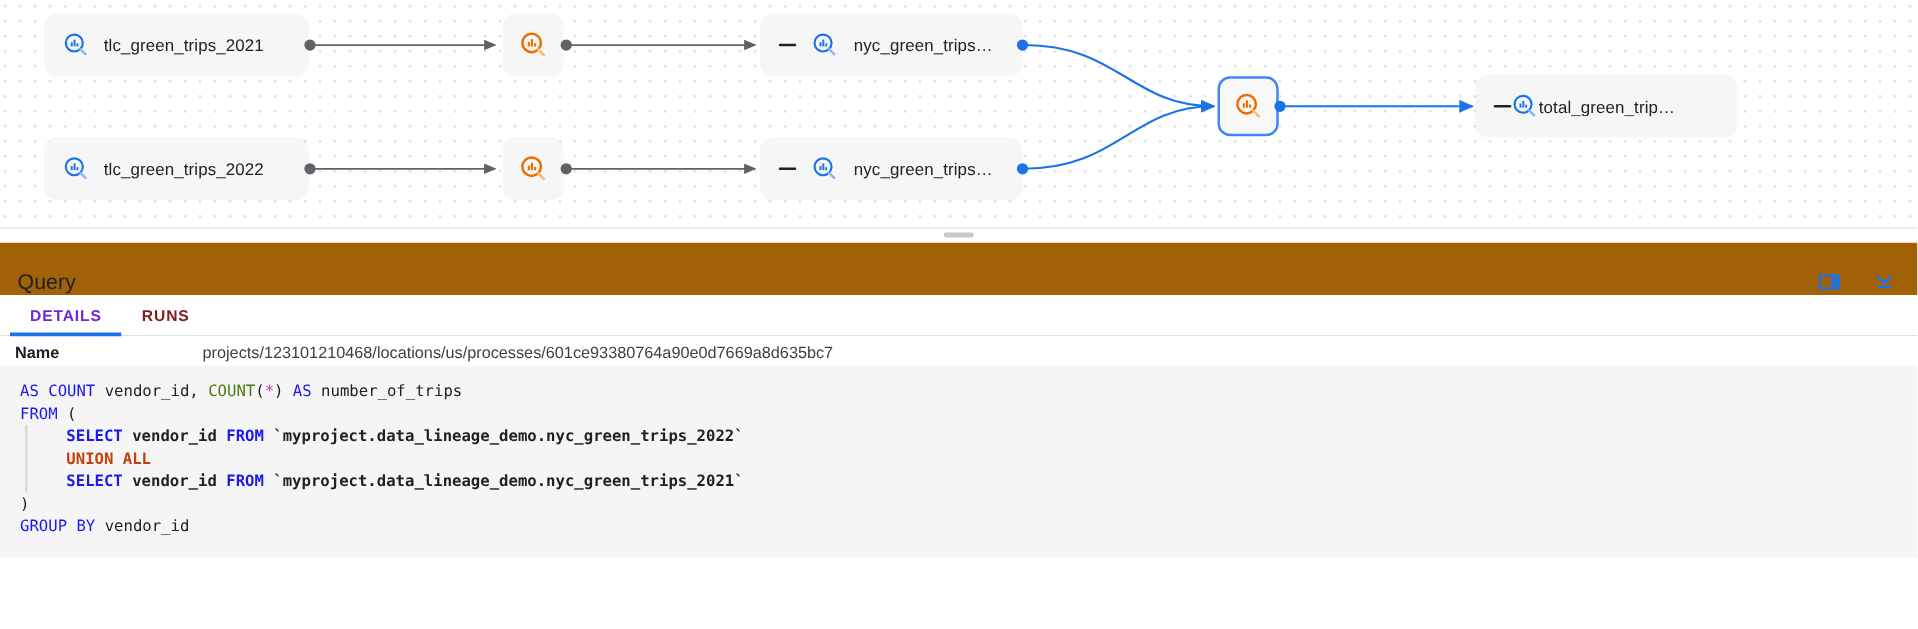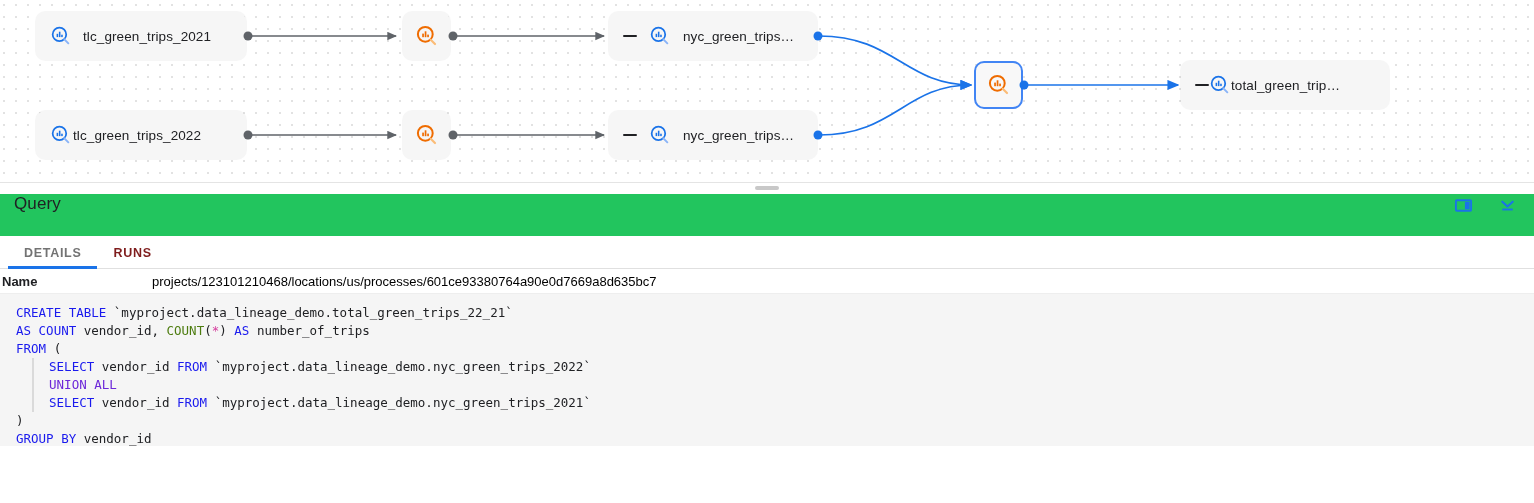--- a/index.html
+++ b/index.html
@@ -94,23 +94,23 @@
     width: 24px;
     height: 4px;
     border-radius: 2px;
     background: #c8c8c8;
   }
 
   
   .panel-header {
     height: 42px;
     display: flex;
-    align-items: flex-start;
+    align-items: flex-end;
     padding: 0 16px 0 14px;
-    background: #22c55e;
+    background: #a16207;
   }
   .panel-title {
     font-size: 17px;
     color: #202124;
     letter-spacing: .1px;
   }
   .panel-actions {
     margin-left: auto;
     display: flex;
     align-items: center;
@@ -135,70 +135,71 @@
   }
   .tab {
     font-size: 12.5px;
     font-weight: bold;
     letter-spacing: .7px;
     color: #7f1d1d;
     padding: 0 16px 8px 16px;
     cursor: pointer;
     position: relative;
   }
-  .tab.active { color: #737373; }
+  .tab.active { color: #6d28d9; }
   .tab.active::after {
     content: "";
     position: absolute;
     left: 0; right: 0; bottom: -1px;
     height: 3px;
     background: #1a73e8;
   }
 
   .detail-table { background: #fff; }
   .detail-row {
     display: flex;
     align-items: center;
     height: 24px;
     border-bottom: 1px solid #eeeeee;
     font-size: 13px;
   }
   .detail-key {
     width: 150px;
     flex: none;
-    padding-left: 2px;
+    padding-left: 12px;
     font-weight: bold;
     color: #202124;
   }
-  .detail-val { color: #000000; }
+  .detail-val { color: #404040; }
 
   
   .code-block {
     background: #f5f5f5;
     padding: 10px 0 6px 0;
     height: 152px;
     box-sizing: border-box;
     overflow: hidden;
   }
   .code-line {
     font-family: "DejaVu Sans Mono", monospace;
     font-size: 12.5px;
     line-height: 18px;
     white-space: pre;
     padding-left: 16px;
     color: #202124;
   }
   .kw   { color: #1a1aee; }
   .fn   { color: #4d7c0f; }
   .op   { color: #d6409f; }
-  .dim  { color: #6d28d9; }
+  .dim  { color: #c2410c; }
   .indent-bar {
     border-left: 2px solid #dadada;
-    margin-left: 32px;
-    padding-left: 0;
+    margin-left: 20px;
+    padding-left: 16px;
+    font-weight: bold;
   }
 </style>
 </head>
 <body>
 
 <div class="graph-canvas">
 
   <svg class="graph-svg" viewBox="0 0 1534 182" xmlns="http://www.w3.org/2000/svg">
     <defs>
       <marker id="arrGray" markerWidth="7" markerHeight="7" refX="6.2" refY="3" orient="auto">
@@ -226,21 +227,21 @@
       <circle cx="10.3" cy="10.3" r="7.4" fill="none" stroke="#1a73e8" stroke-width="1.9"></circle>
       <rect x="7.2" y="9.6" width="1.7" height="3.6" fill="#1a73e8"></rect>
       <rect x="9.7" y="7.3" width="1.7" height="5.9" fill="#1a73e8"></rect>
       <rect x="12.2" y="10.6" width="1.7" height="2.6" fill="#1a73e8"></rect>
       <line x1="15.7" y1="15.7" x2="20" y2="20" stroke="#8ab4f8" stroke-width="2.1" stroke-linecap="round"></line>
     </svg>
     <span class="node-label">tlc_green_trips_2021</span>
   </div>
   <div class="port gray" style="left:248px; top:36px;"></div>
 
-  <div class="node" style="left:36px; top:111px; width:210px; height:48px; padding:0 14px; gap:1px;">
+  <div class="node" style="left:36px; top:111px; width:210px; height:48px; padding:0 14px; gap:11px;">
     <svg class="node-icon" width="22" height="22" viewBox="0 0 24 24">
       <circle cx="10.3" cy="10.3" r="7.4" fill="none" stroke="#1a73e8" stroke-width="1.9"></circle>
       <rect x="7.2" y="9.6" width="1.7" height="3.6" fill="#1a73e8"></rect>
       <rect x="9.7" y="7.3" width="1.7" height="5.9" fill="#1a73e8"></rect>
       <rect x="12.2" y="10.6" width="1.7" height="2.6" fill="#1a73e8"></rect>
       <line x1="15.7" y1="15.7" x2="20" y2="20" stroke="#8ab4f8" stroke-width="2.1" stroke-linecap="round"></line>
     </svg>
     <span class="node-label">tlc_green_trips_2022</span>
   </div>
   <div class="port gray" style="left:248px; top:135px;"></div>
@@ -345,21 +346,20 @@
 </div>
 
 <div class="detail-table">
   <div class="detail-row">
     <div class="detail-key">Name</div>
     <div class="detail-val">projects/123101210468/locations/us/processes/601ce93380764a90e0d7669a8d635bc7</div>
   </div>
 </div>
 
 <div class="code-block" id="sql-code">
-    <div class="code-line"><span class="kw">CREATE TABLE </span><span>`myproject.data_lineage_demo.total_green_trips_22_21`</span></div>
     <div class="code-line"><span class="kw">AS COUNT </span><span>vendor_id, </span><span class="fn">COUNT</span><span>(</span><span class="op">*</span><span>) </span><span class="kw">AS </span><span>number_of_trips</span></div>
     <div class="code-line"><span class="kw">FROM </span><span>(</span></div>
     <div class="code-line indent-bar"><span class="kw">  SELECT </span><span>vendor_id </span><span class="kw">FROM </span><span>`myproject.data_lineage_demo.nyc_green_trips_2022`</span></div>
     <div class="code-line indent-bar"><span class="dim">  UNION ALL</span></div>
     <div class="code-line indent-bar"><span class="kw">  SELECT </span><span>vendor_id </span><span class="kw">FROM </span><span>`myproject.data_lineage_demo.nyc_green_trips_2021`</span></div>
     <div class="code-line"><span>)</span></div>
     <div class="code-line"><span class="kw">GROUP BY </span><span>vendor_id</span></div>
   </div>
 
 </body></html>

